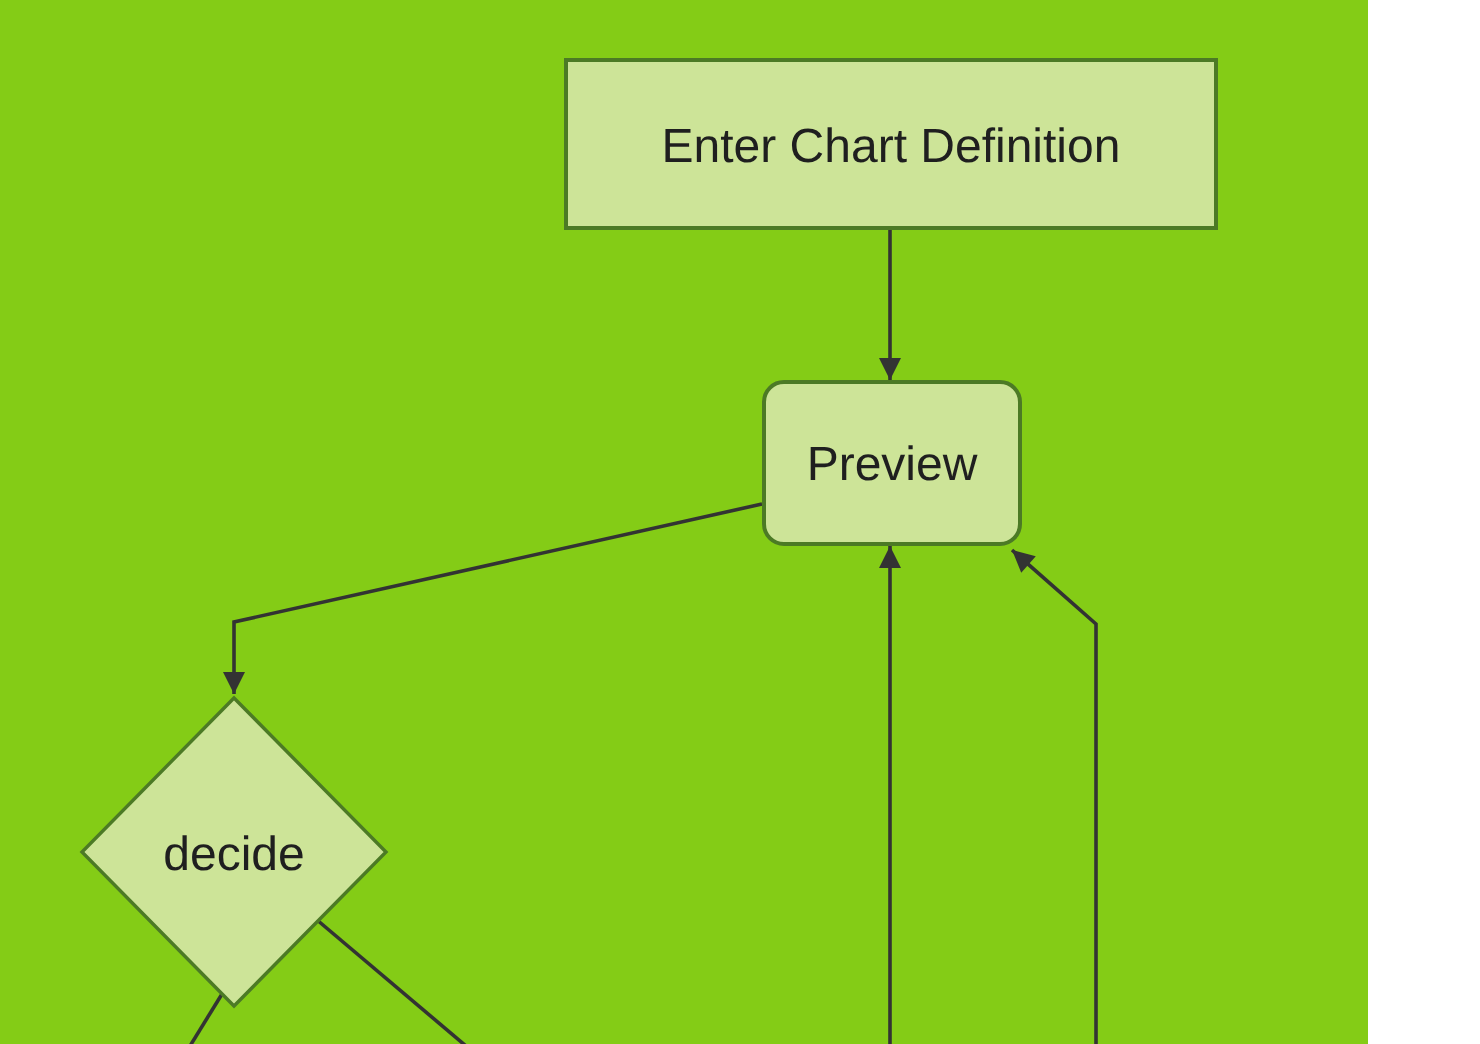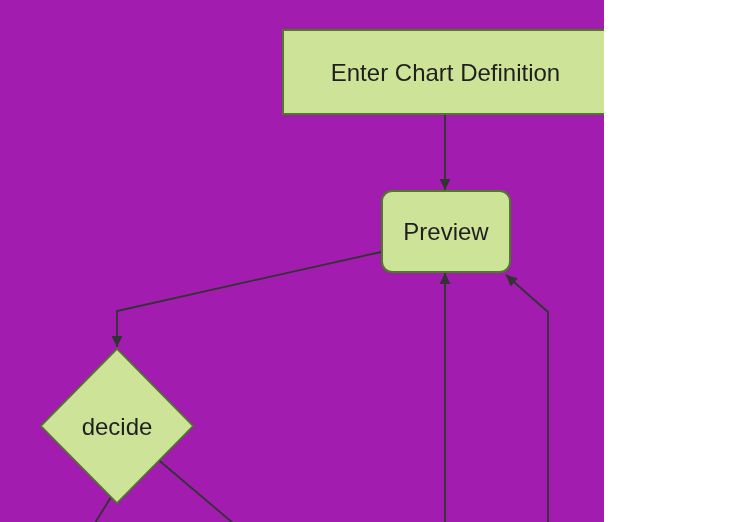--- a/index.html
+++ b/index.html
@@ -2,23 +2,23 @@
 <html><head>
 <meta charset="utf-8">
 <style>
   html, body {
     margin: 0;
     padding: 0;
     background: #ffffff;
   }
   .canvas {
     position: relative;
-    width: 604px;
+    width: 684px;
     height: 522px;
-    background: #a21caf;
+    background: #84cc16;
     overflow: hidden;
     font-family: "Liberation Sans", sans-serif;
   }
   svg { display: block; }
   .edge {
     fill: none;
     stroke: #333333;
     stroke-width: 1.8px;
   }
   .node-shape {

